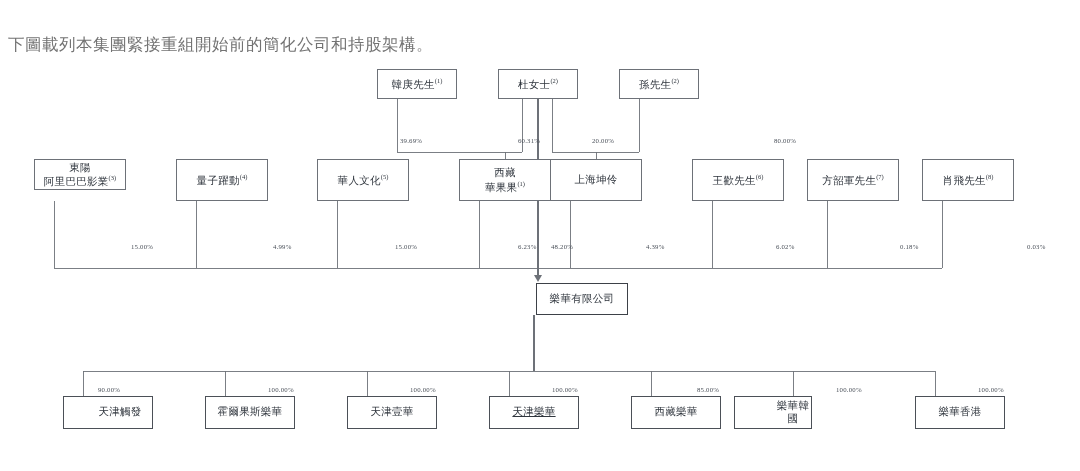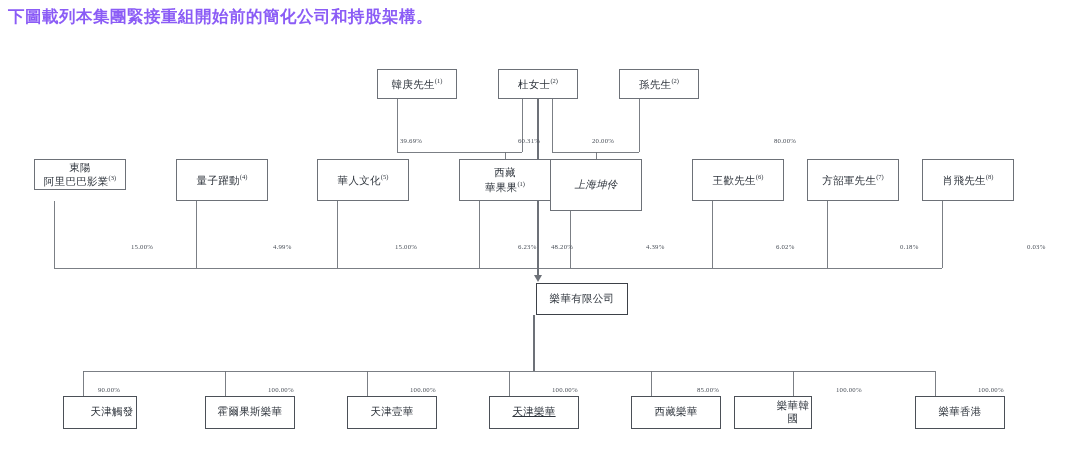--- a/index.html
+++ b/index.html
@@ -8,26 +8,25 @@
     background:#ffffff;
     font-family:"Liberation Serif","DejaVu Serif",serif;
     color:#3a4048;
     overflow:hidden;
     position:relative;
   }
 
   
   #intro-text{
     position:absolute;
-    left:8px; top:6px;
+    left:8px; top:34px;
     font-size:16.5px;
     letter-spacing:.5px;
-    color:#8b5cf6;
+    color:#737373;
     white-space:nowrap;
-    font-weight:bold;
   }
 
   
   #chart-canvas{
     position:absolute;
     left:0; top:0;
     width:1080px; height:471px;
   }
   #edge-layer{
     position:absolute; left:0; top:0;
@@ -126,36 +125,36 @@
     </div>
     <div class="node-box" style="left: 176px; top: 159px; width: 92px; height: 42px;">
       <div>量子躍動<span class="sup">(4)</span></div>
     </div>
     <div class="node-box" style="left: 317px; top: 159px; width: 92px; height: 42px;">
       <div>華人文化<span class="sup">(5)</span></div>
     </div>
     <div class="node-box two-line" style="left: 459px; top: 159px; width: 92px; height: 42px;">
       <div>西藏<br>華果果<span class="sup">(1)</span></div>
     </div>
-    <div class="node-box" style="left: 550px; top: 159px; width: 92px; height: 52px; font-style: italic;">
+    <div class="node-box" style="left: 550px; top: 159px; width: 92px; height: 42px;">
       <div>上海坤伶</div>
     </div>
     <div class="node-box" style="left: 692px; top: 159px; width: 92px; height: 42px;">
       <div>王歡先生<span class="sup">(6)</span></div>
     </div>
     <div class="node-box" style="left: 807px; top: 159px; width: 92px; height: 42px;">
       <div>方韶軍先生<span class="sup">(7)</span></div>
     </div>
     <div class="node-box" style="left: 922px; top: 159px; width: 92px; height: 42px;">
       <div>肖飛先生<span class="sup">(8)</span></div>
     </div>
     <div class="node-box primary" style="left: 488px; top: 283px; width: 92px; height: 32px;">
       <div>樂華有限公司</div>
     </div>
-    <div class="node-box leaf" style="left: 63px; top: 395.5px; width: 74px; height: 33px; padding-left: 24px;">
+    <div class="node-box leaf" style="left: 63px; top: 395.5px; width: 90px; height: 33px; padding-left: 24px;">
       <div>天津觸發</div>
     </div>
     <div class="node-box leaf" style="left: 205px; top: 395.5px; width: 90px; height: 33px; align-items: center;">
       <div>霍爾果斯樂華</div>
     </div>
     <div class="node-box leaf" style="left: 347px; top: 395.5px; width: 90px; height: 33px;">
       <div>天津壹華</div>
     </div>
     <div class="node-box leaf" style="left: 489px; top: 395.5px; width: 90px; height: 33px; text-decoration: underline;">
       <div>天津樂華</div>

